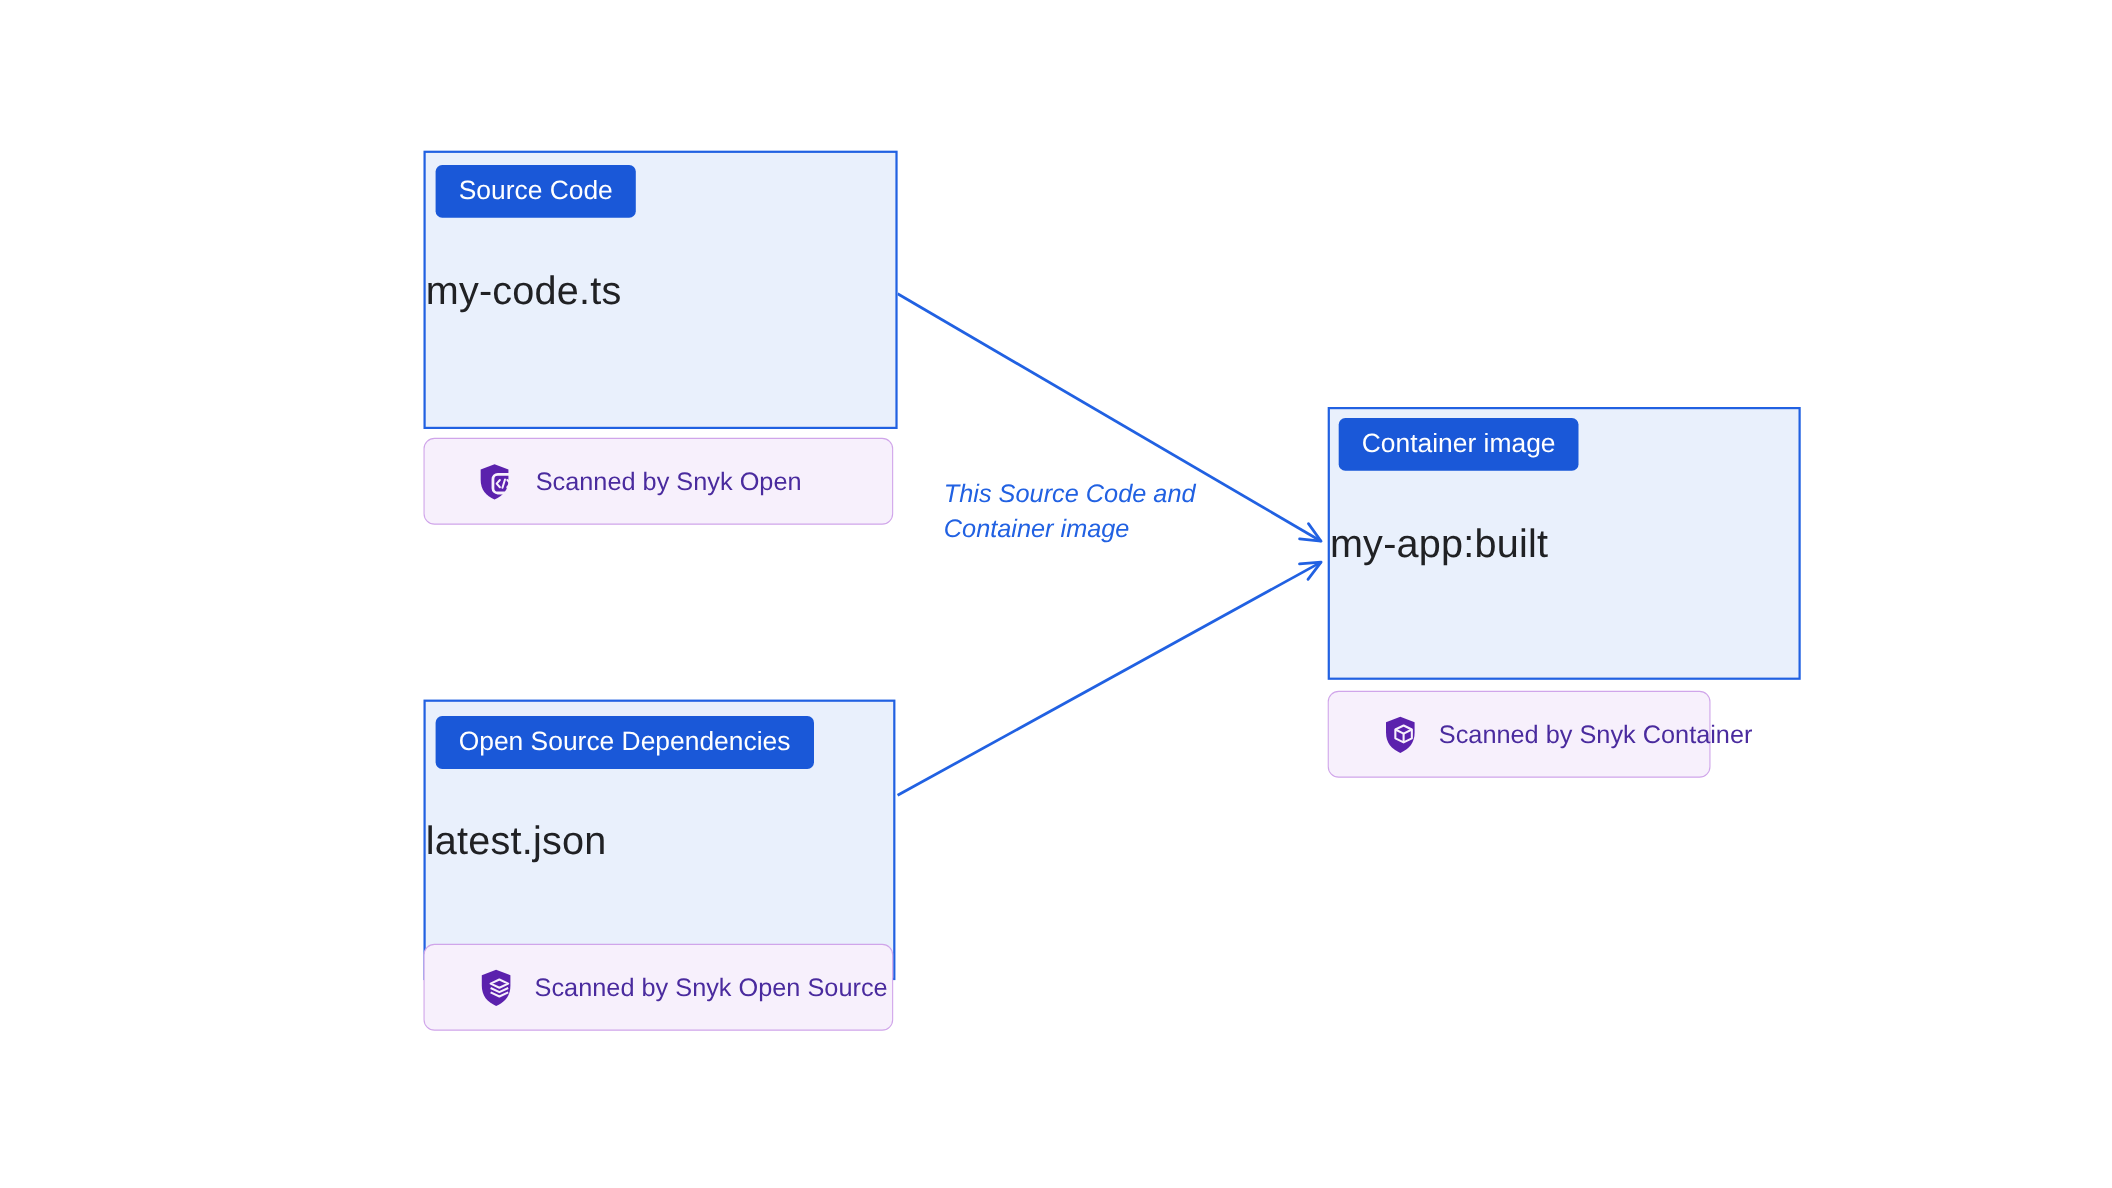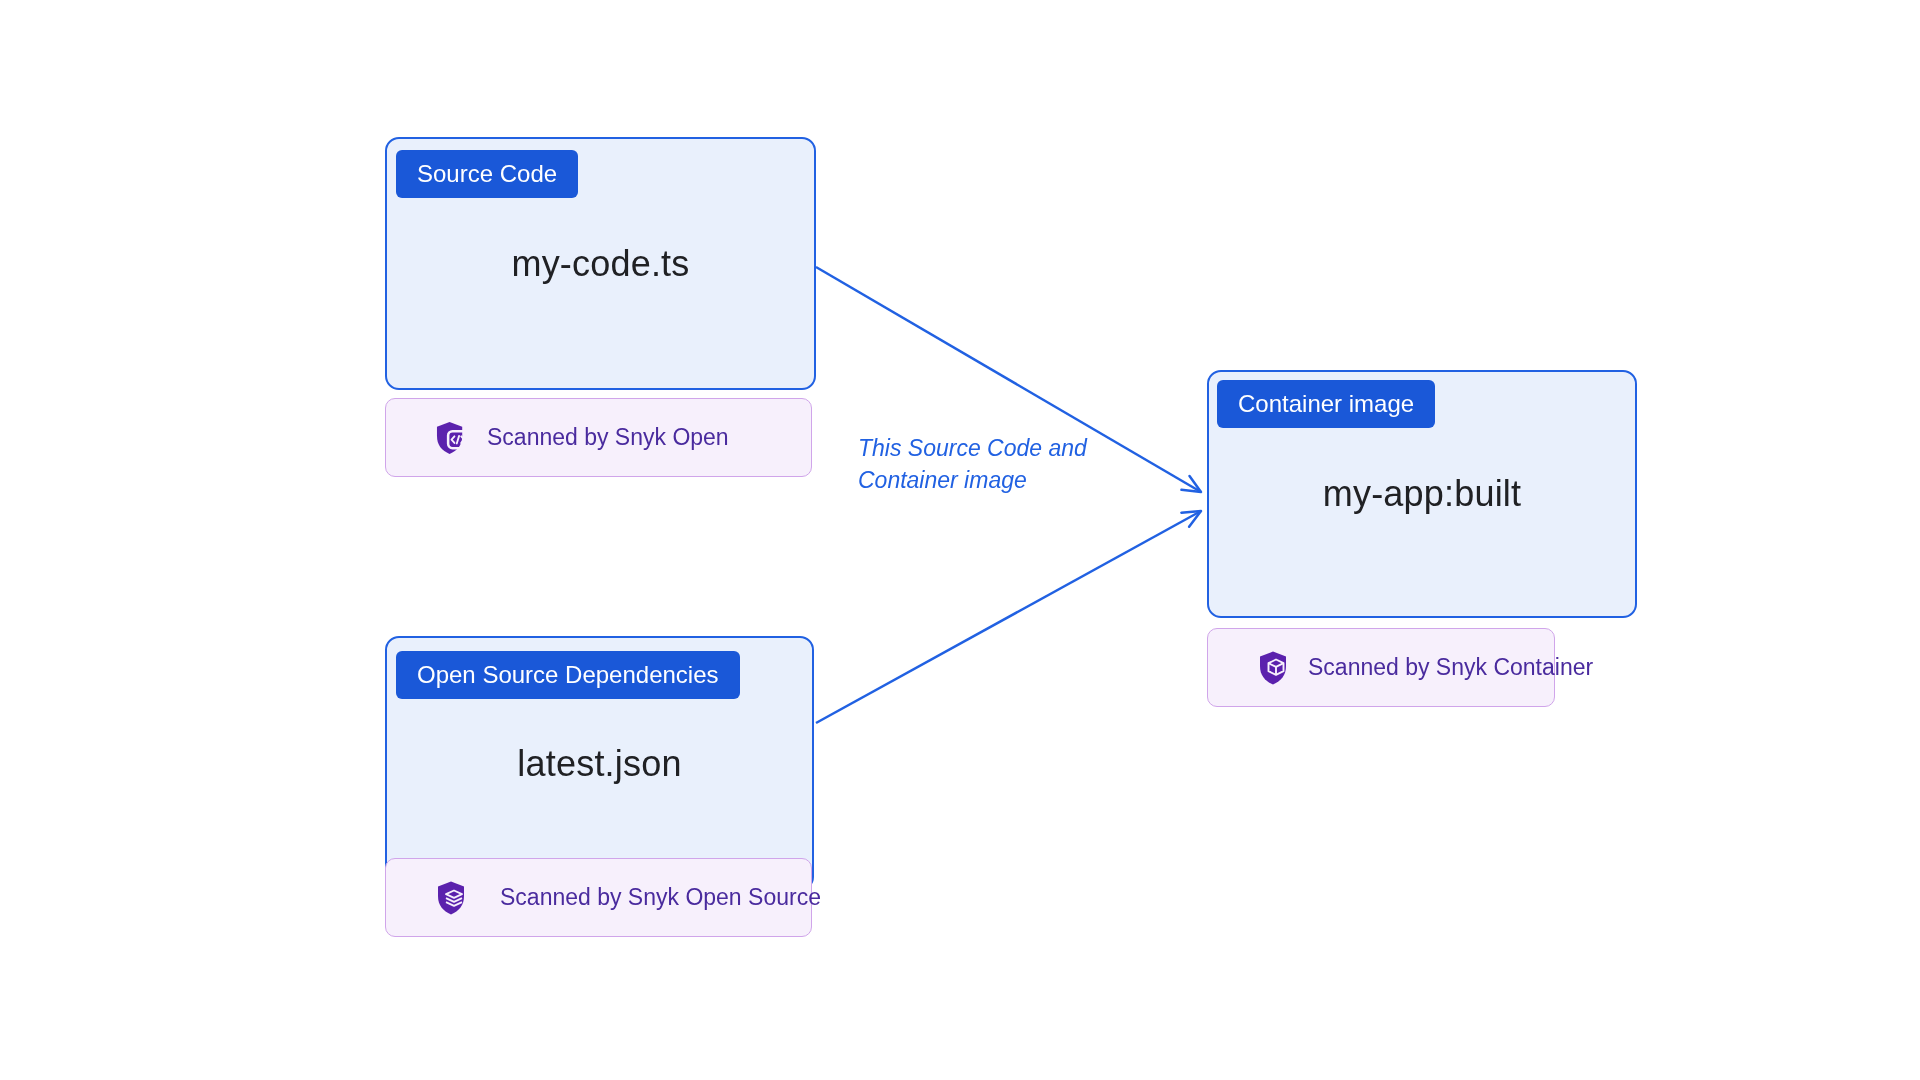--- a/index.html
+++ b/index.html
@@ -17,22 +17,22 @@
   html,body{background:var(--page-bg);}
   body{font-family:"Liberation Sans","DejaVu Sans",sans-serif;}
   .stage{position:relative;width:1920px;height:1080px;background:var(--page-bg);overflow:hidden;}
 
   .arrows{position:absolute;left:0;top:0;width:1920px;height:1080px;pointer-events:none;}
 
   .node{
     position:absolute;
     background:var(--box-fill);
     border:2px solid var(--blue-border);
-    border-radius:14px;
-    display:flex;align-items:center;justify-content:center;
+    border-radius:0;
+    display:flex;align-items:center;justify-content:flex-start;
   }
   #node-source{left:385px;top:137px;width:431px;height:253px;}
   #node-deps{left:385px;top:593px;width:429px;height:255px;margin-top:43px;}
   #node-container{left:1207px;top:370px;width:430px;height:248px;}
 
   .tag{
     position:absolute;
     background:var(--blue);
     color:#ffffff;
     font-size:24px;
@@ -53,21 +53,21 @@
 
   .badge{
     position:absolute;
     background:var(--badge-fill);
     border:1.5px solid var(--badge-border);
     border-radius:10px;
     display:flex;align-items:center;
     padding-left:50px;
   }
   #badge-code{left:385px;top:398px;width:427px;height:79px;}
-  #badge-os{left:385px;top:858px;width:427px;height:79px;gap:14px;}
+  #badge-os{left:385px;top:858px;width:427px;height:79px;}
   #badge-container{left:1207px;top:628px;width:348px;height:79px;}
 
   .badge-icon{display:inline-flex;color:var(--icon-purple);margin-right:18px;flex:0 0 auto;}
   .badge-icon .cut{stroke:var(--badge-fill);fill:none;}
   .badge-label{font-size:23px;color:var(--badge-text);white-space:nowrap;}
 
   .annotation{
     position:absolute;
     left:858px;top:432px;
     font-size:23px;line-height:32px;

